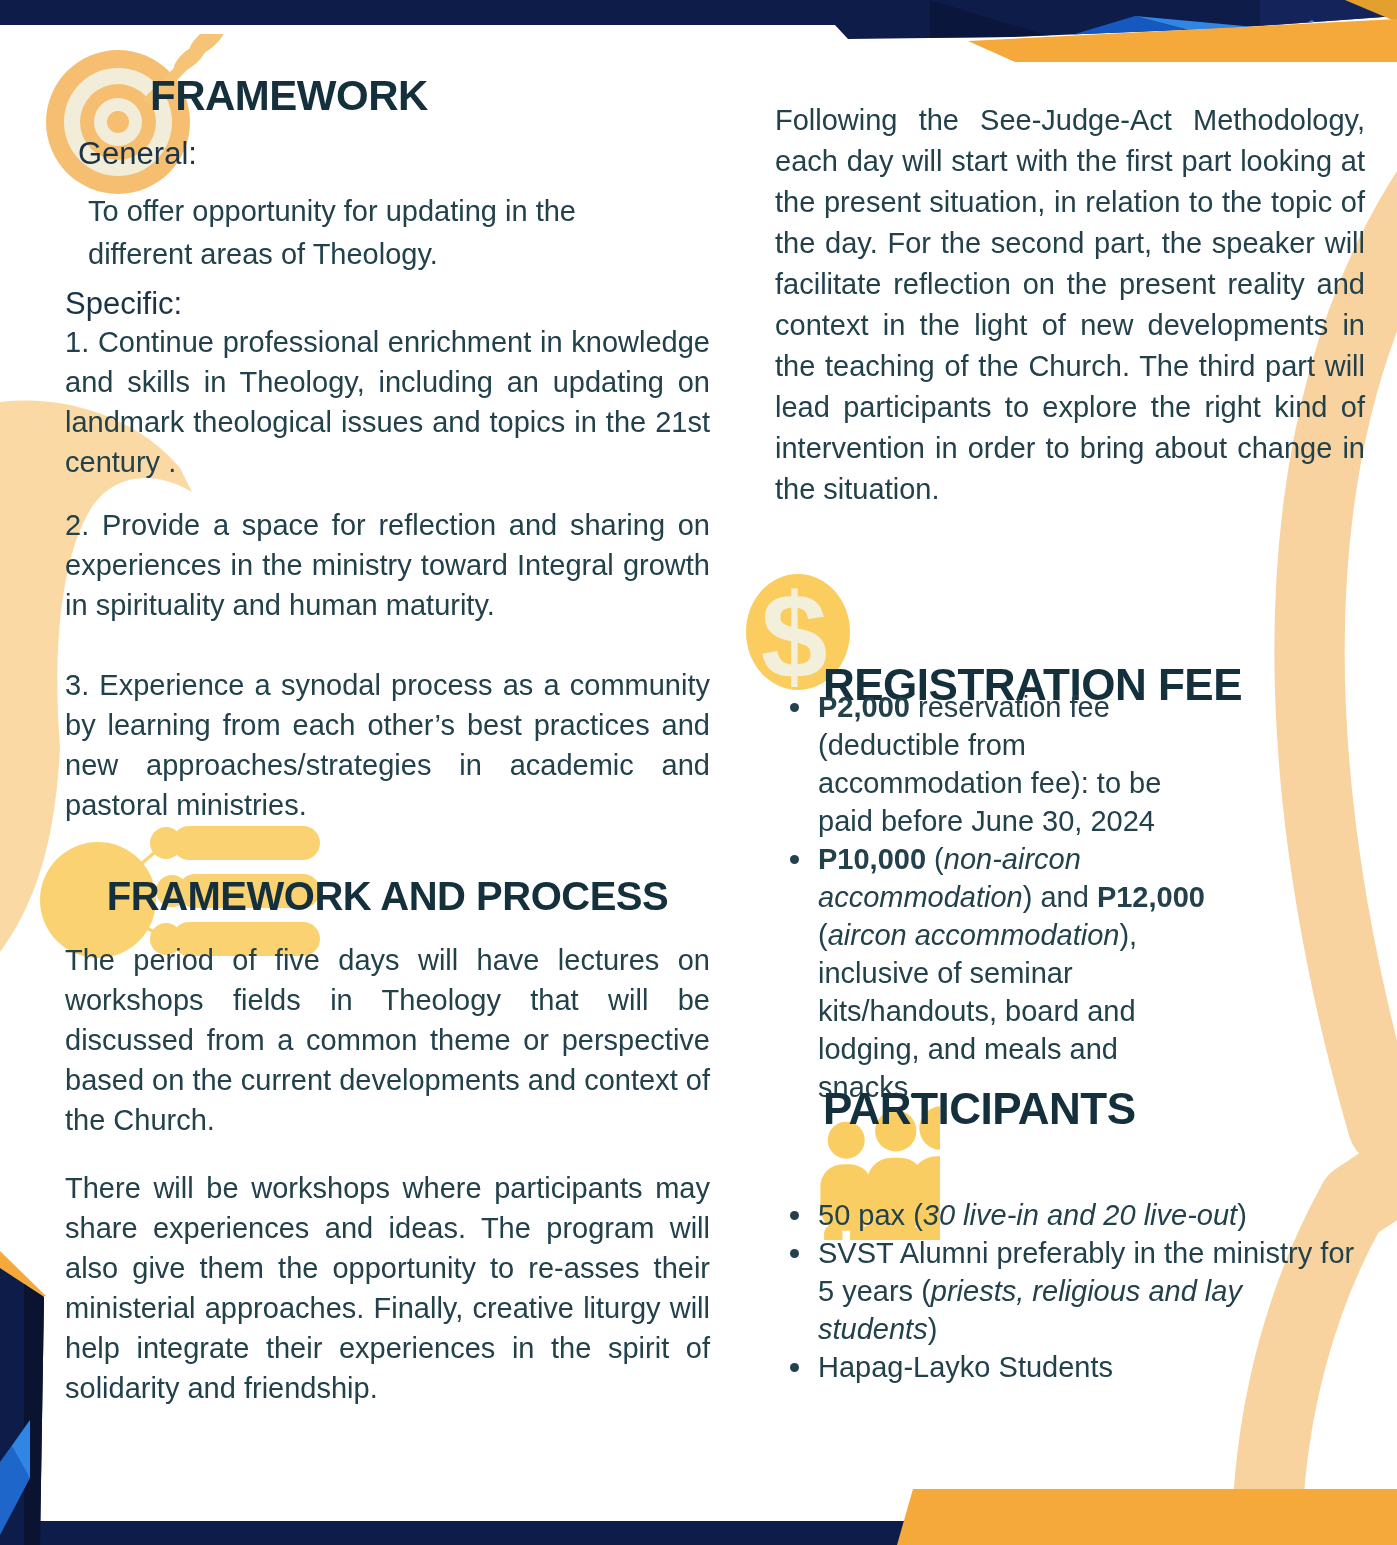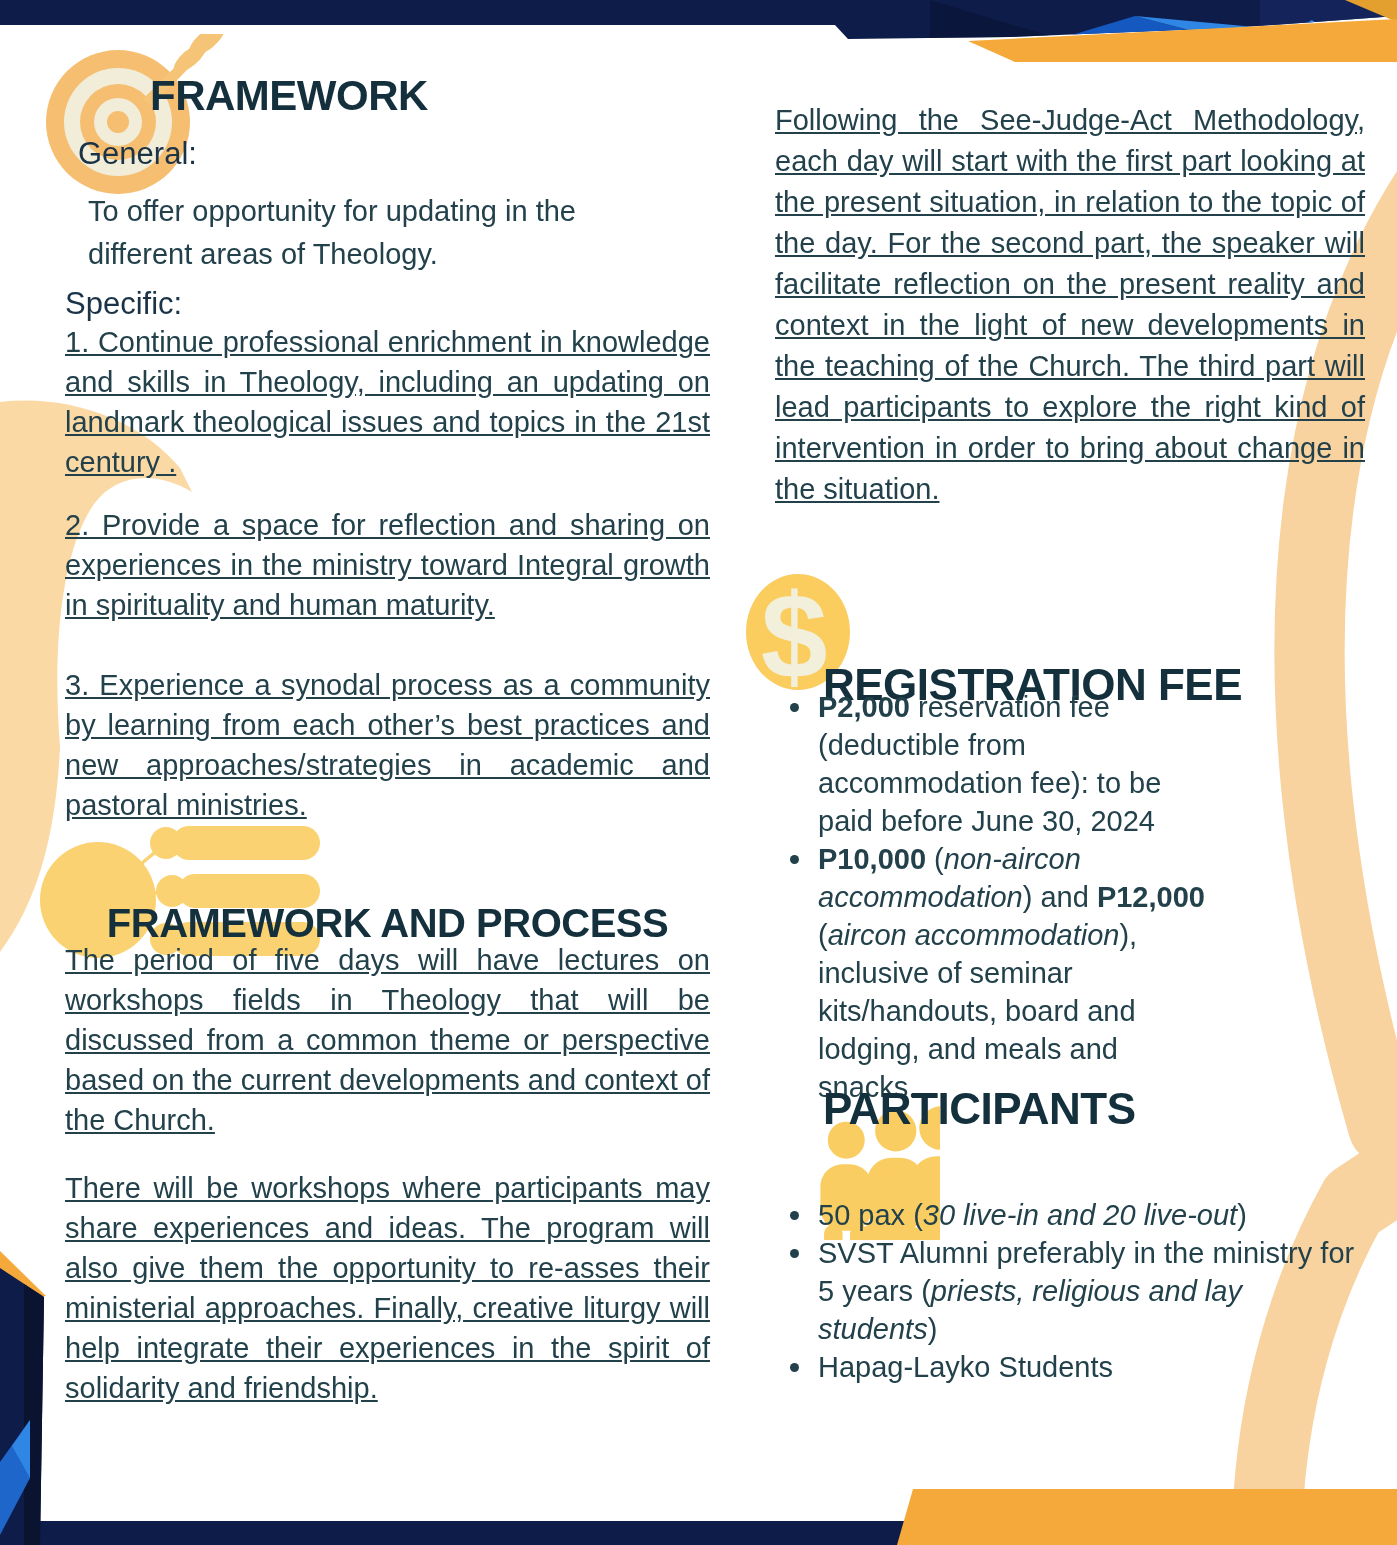--- a/index.html
+++ b/index.html
@@ -12,21 +12,21 @@
   .abs{position:absolute;}
   .decor{pointer-events:none;}
   .dv{fill:none;stroke:#F8D3A0;stroke-width:7;stroke-linecap:round;stroke-linejoin:round;}
   .person{fill:#FACD62;}
   h1,h2,p,ul,li{margin:0;padding:0;}
   .h-main{
     font-weight:700; color:#14303D; letter-spacing:-0.5px; white-space:nowrap;
   }
   .h-sub{font-weight:400; color:#1B3347; font-size:31px;}
   .body-txt{font-size:29px; color:#22414B;}
-  .just{text-align:justify; text-align-last:left;text-decoration:underline;}
+  .just{text-align:justify; text-align-last:left;}
   ul.blist{list-style:none;}
   ul.blist li{position:relative; padding-left:36px; font-size:29px; line-height:38px; color:#22414B;}
   ul.blist li::before{
     content:""; position:absolute; left:8px; top:15px;
     width:9px; height:9px; border-radius:50%; background:#22414B;
   }
   .b{font-weight:700;}
   .i{font-style:italic;}
 </style>
 </head>
@@ -145,21 +145,21 @@
   <p class="abs body-txt" style="left:88px;top:190px;width:535px;line-height:43px;z-index:2;">To offer opportunity for updating in the different areas of Theology.</p>
 
   <h2 class="abs h-sub" style="left:65px;top:286px;z-index:2;">Specific:</h2>
 
   <p class="abs body-txt just" style="left:65px;top:322px;width:645px;line-height:40px;z-index:2;">1. Continue professional enrichment in knowledge and skills in Theology, including an updating on landmark theological issues and topics in the 21st century .</p>
 
   <p class="abs body-txt just" style="left:65px;top:505px;width:645px;line-height:40px;z-index:2;">2. Provide a space for reflection and sharing on experiences in the ministry toward Integral growth in spirituality and human maturity.</p>
 
   <p class="abs body-txt just" style="left:65px;top:665px;width:645px;line-height:40px;z-index:2;">3. Experience a synodal process as a community by learning from each other’s best practices and new approaches/strategies in academic and pastoral ministries.</p>
 
-  <h1 class="abs h-main" style="left:65px;top:874px;width:645px;text-align:center;font-size:40px;z-index:2;margin-top:27px;">FRAMEWORK AND PROCESS</h1>
+  <h1 class="abs h-main" style="left:65px;top:874px;width:645px;text-align:center;font-size:40px;z-index:2;">FRAMEWORK AND PROCESS</h1>
 
   <p class="abs body-txt just" style="left:65px;top:940px;width:645px;line-height:40px;z-index:2;">The period of five days will have lectures on workshops fields in Theology that will be discussed from a common theme or perspective based on the current developments and context of the Church.</p>
 
   <p class="abs body-txt just" style="left:65px;top:1168px;width:645px;line-height:40px;z-index:2;">There will be workshops where participants may share experiences and ideas. The program will also give them the opportunity to re-asses their ministerial approaches. Finally, creative liturgy will help integrate their experiences in the spirit of solidarity and friendship.</p>
 
   <p class="abs body-txt just" style="left:775px;top:100px;width:590px;line-height:41px;z-index:2;">Following the See-Judge-Act Methodology, each day will start with the first part looking at the present situation, in relation to the topic of the day. For the second part, the speaker will facilitate reflection on the present reality and context in the light of new developments in the teaching of the Church. The third part will lead participants to explore the right kind of intervention in order to bring about change in the situation.</p>
 
   <h1 class="abs h-main" style="left:823px;top:620px;font-size:44px;z-index:2;margin-top:40px;">REGISTRATION FEE</h1>
 
   <ul class="abs blist" style="left:782px;top:688px;width:430px;z-index:2;">

